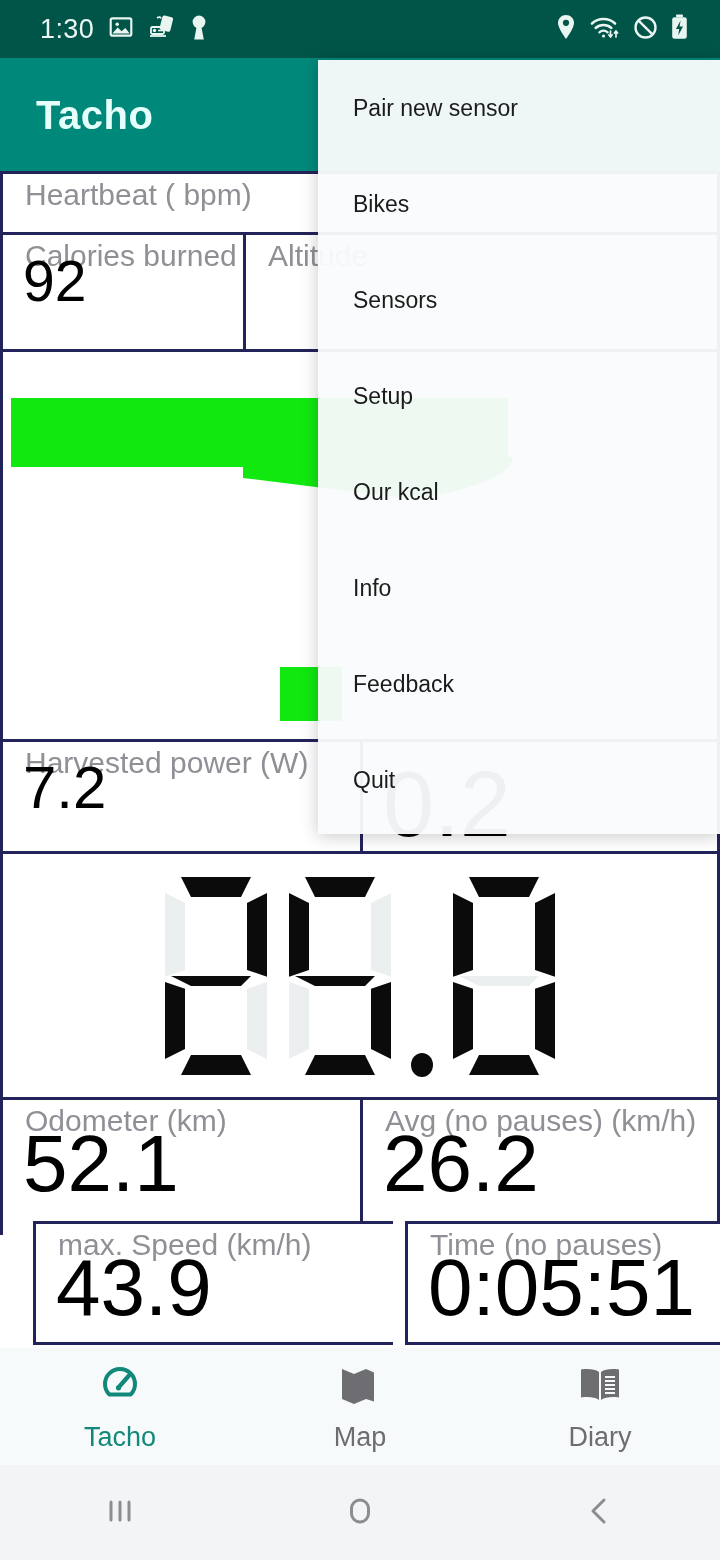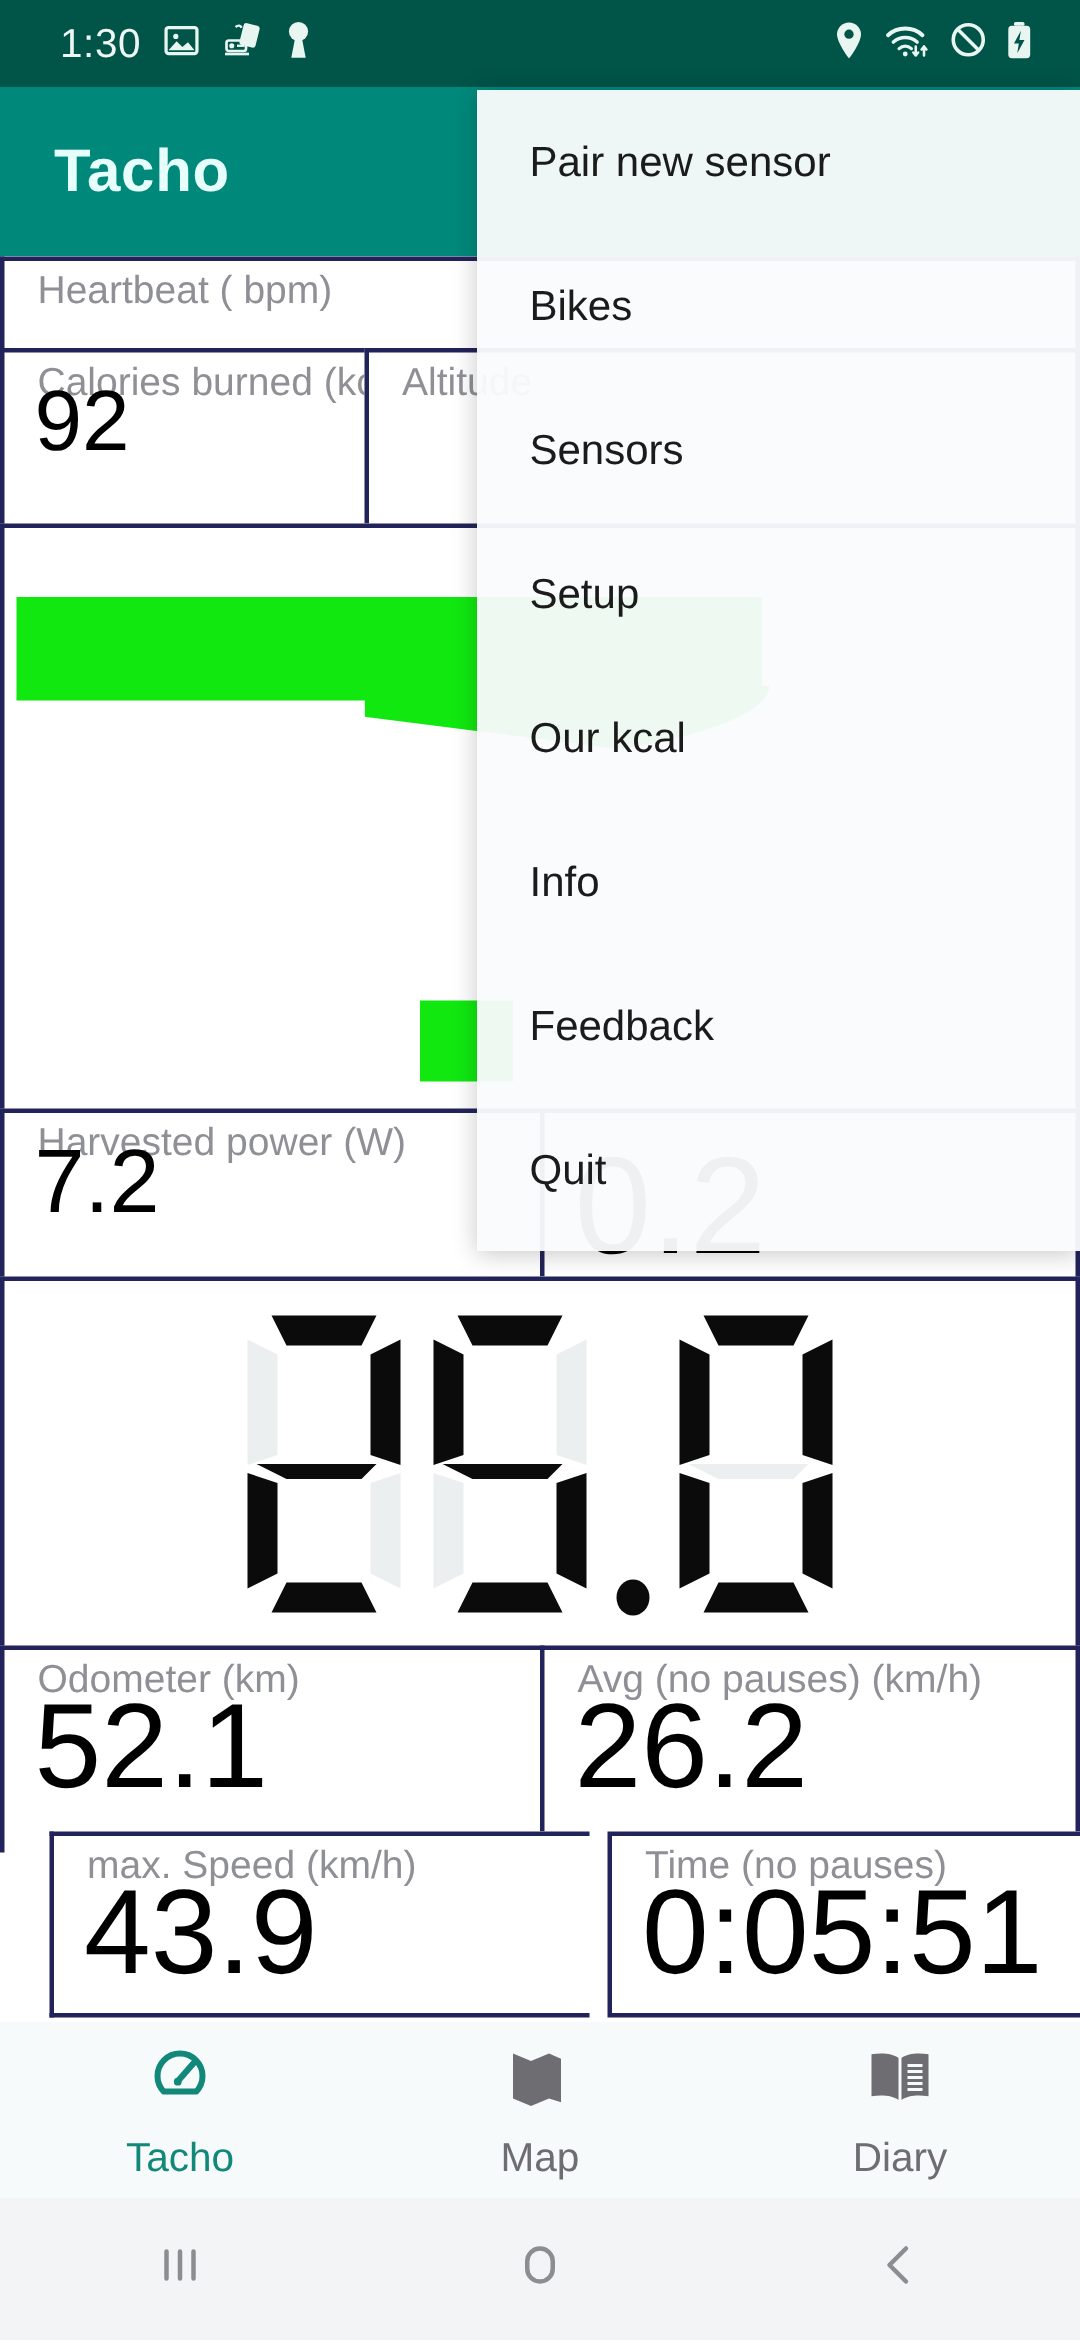--- a/index.html
+++ b/index.html
@@ -41,21 +41,21 @@
   .cell {
     position:absolute; background:#fff;
     border-top:3px solid #23235c;
     border-left:3px solid #23235c;
     overflow:hidden;
   }
   .cell.edge-r { border-right:3px solid #23235c; }
   .cell.edge-b { border-bottom:3px solid #23235c;margin-left:33px; }
   .cell-label {
     position:absolute; left:22px; top:4px;
-    font-size:26px; color:#8f8f96; white-space:nowrap;
+    font-size:30px; color:#8f8f96; white-space:nowrap;
   }
   .cell-value {
     position:absolute; left:20px; top:20px;
     font-size:84px; color:#000; line-height:1; white-space:nowrap;
   }
 
   
   #cell-heartbeat { left:0; top:0; width:720px; height:61px; }
 
   
@@ -119,21 +119,21 @@
 
   
   .menu {
     position:absolute; left:318px; top:60px; width:402px; height:774px;
     background:rgba(249,251,252,0.955);
     box-shadow:0 2px 16px rgba(0,0,0,0.22);
     overflow:hidden;
   }
   .menu-item {
     height:96px; display:flex; align-items:center;
-    padding-left:35px; font-size:28px; color:#1b1b1b;
+    padding-left:35px; font-size:23px; color:#1b1b1b;
   }
 </style>
 </head>
 <body>
 
 <div id="app">
 
   <div class="statusbar">
     <div class="sb-left">
       <span class="sb-clock">1:30</span>

